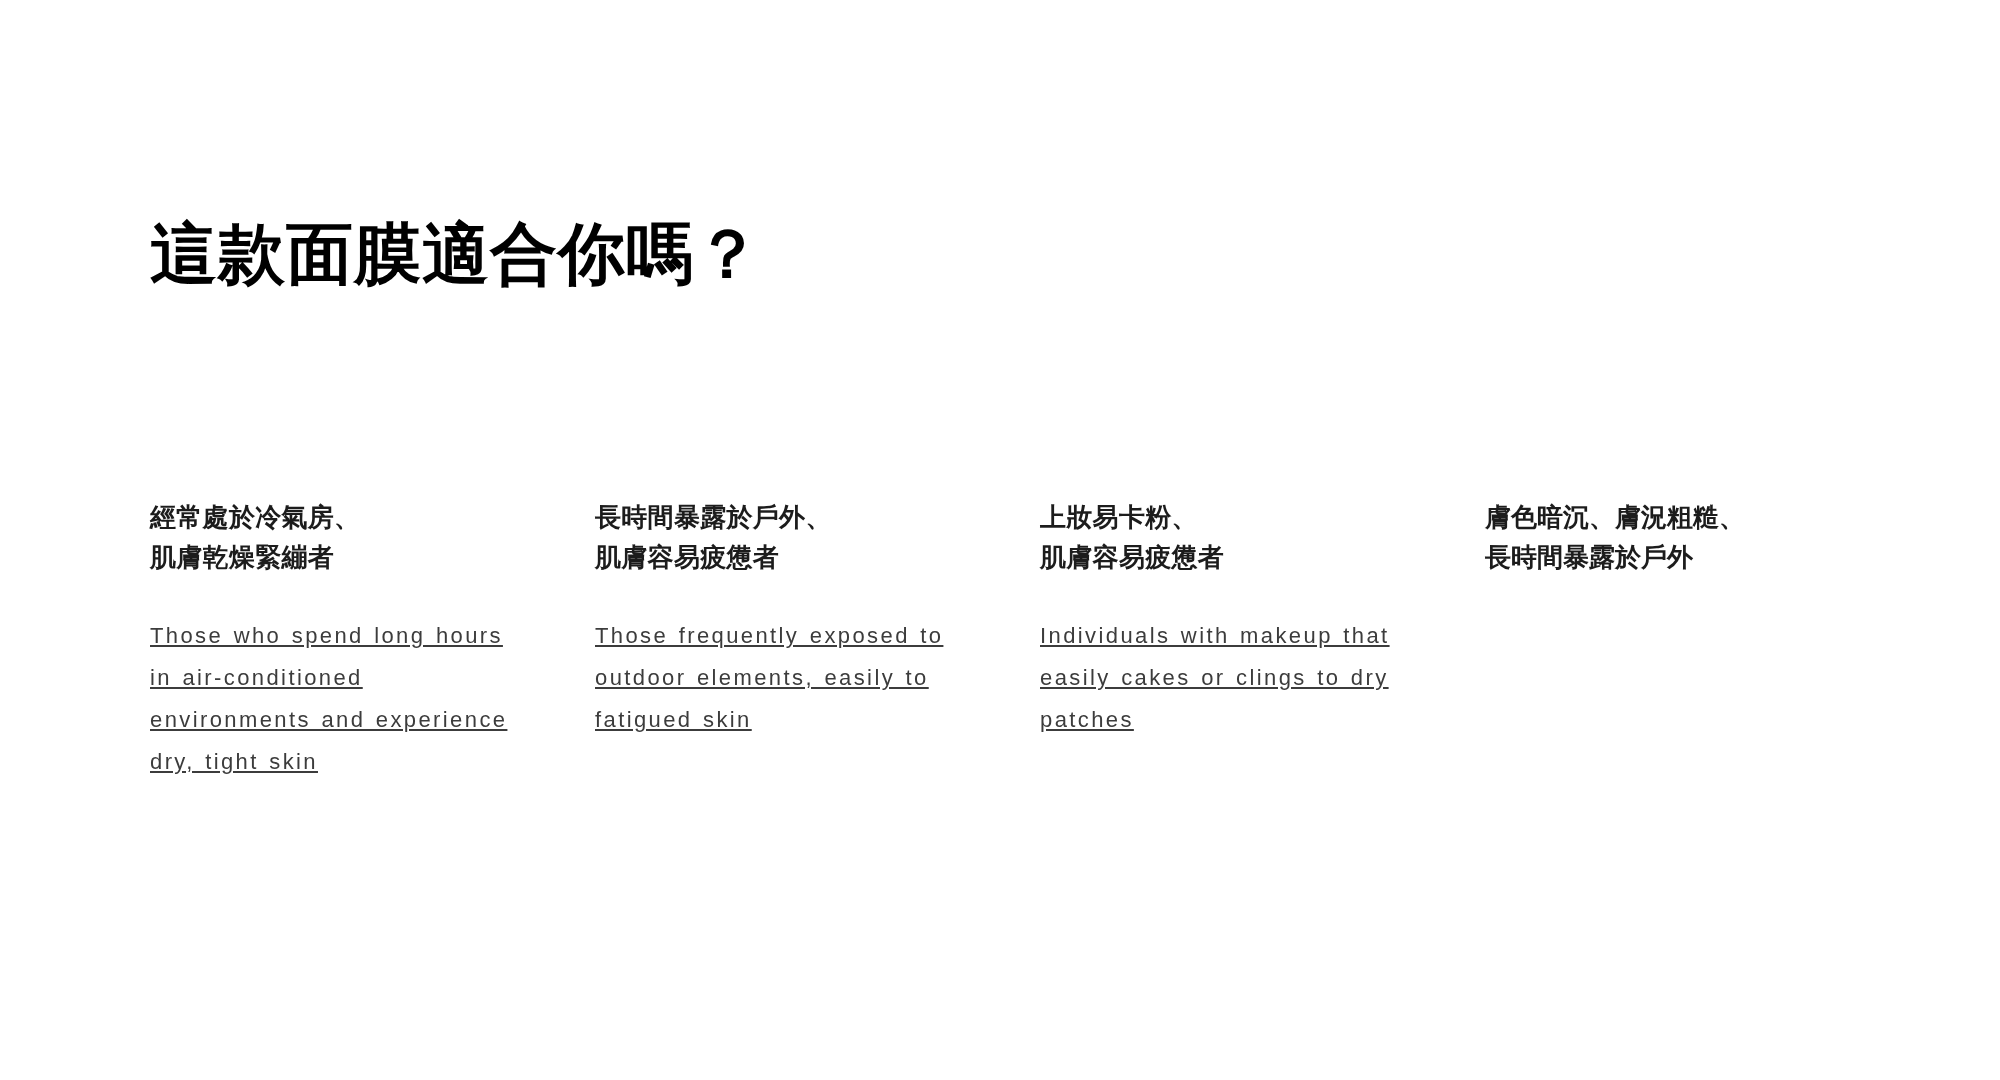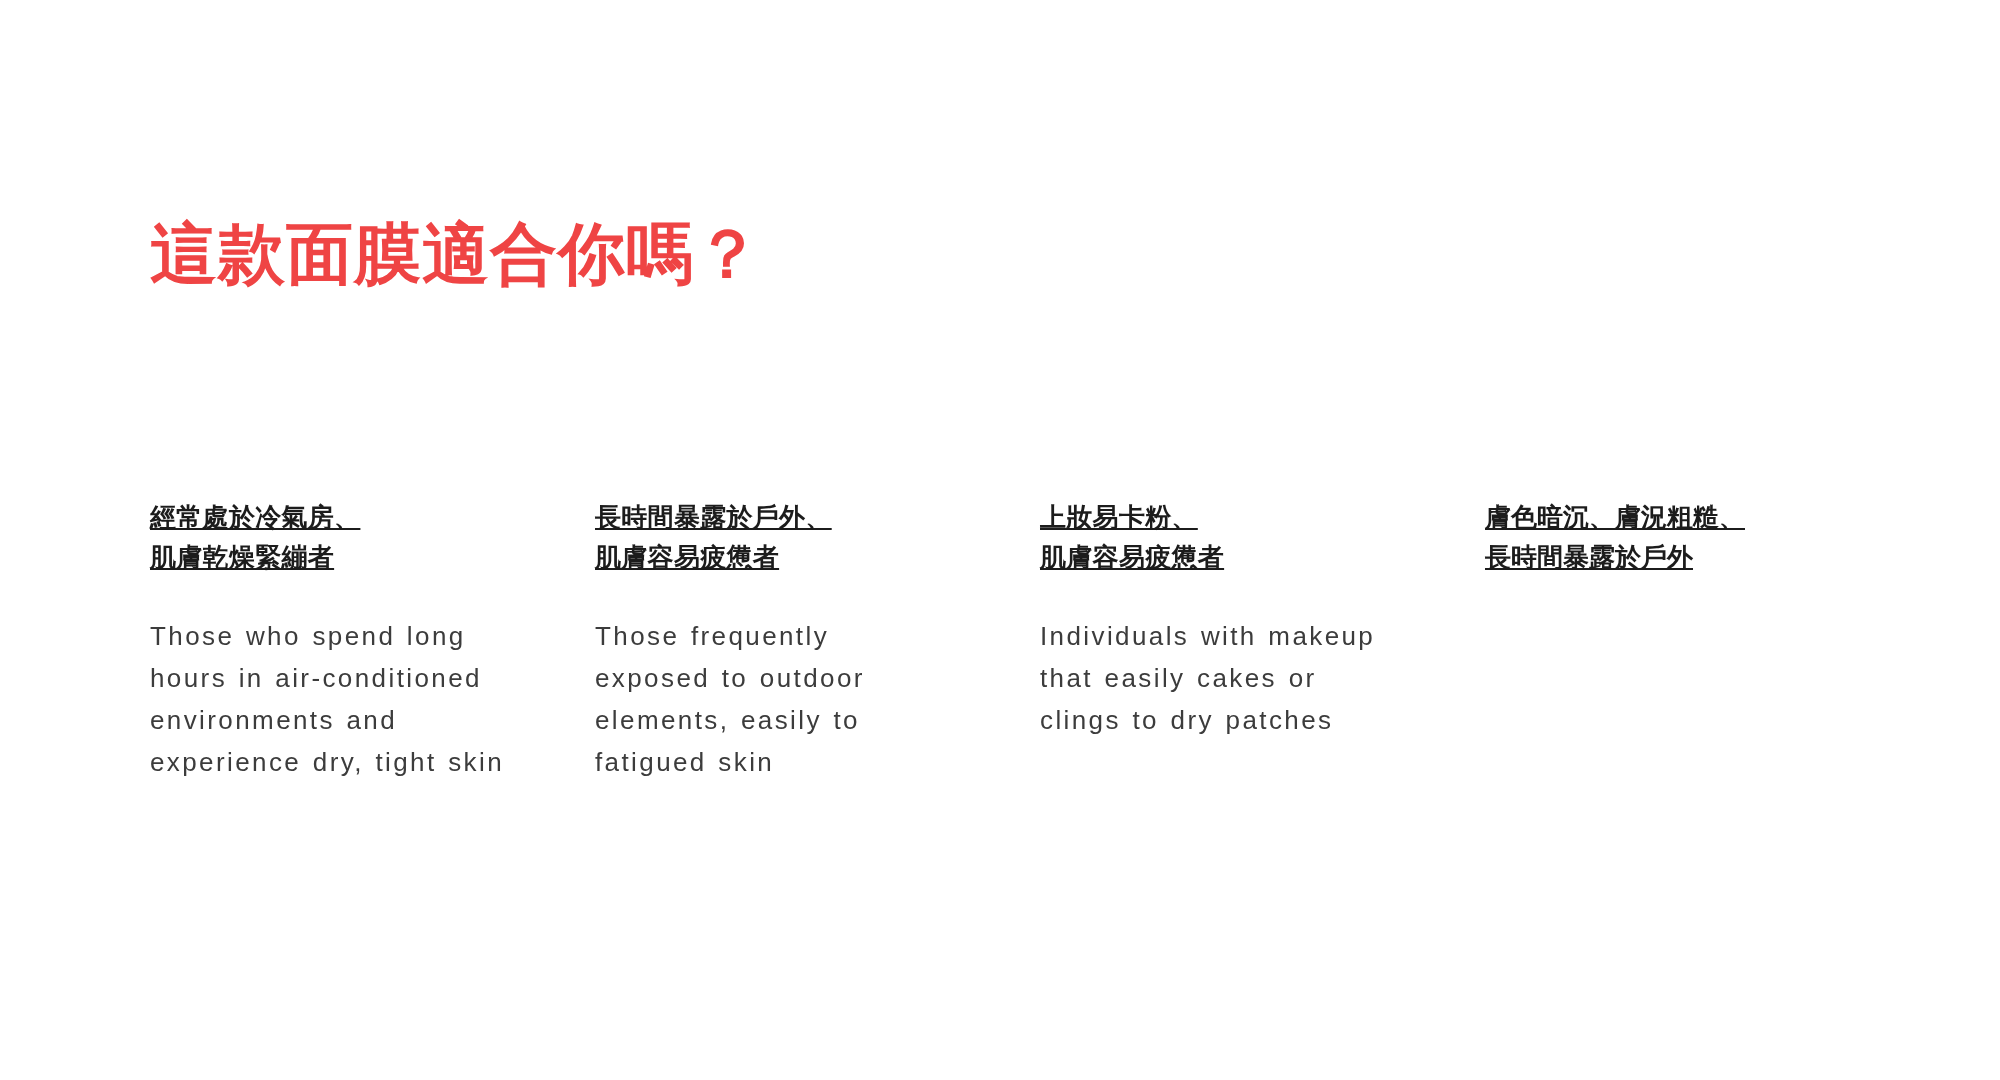--- a/index.html
+++ b/index.html
@@ -26,21 +26,21 @@
 
   
   .page-title {
     position: absolute;
     left: 150px;
     top: 213px;
     margin: 0;
     font-size: 67px;
     line-height: 1.22;
     font-weight: 700;
-    color: #ef4444;
+    color: #000000;
     letter-spacing: 1px;
     white-space: nowrap;
   }
 
   
   .columns {
     position: absolute;
     left: 150px;
     top: 498px;
     width: 1750px;
@@ -58,35 +58,35 @@
     margin-right: 0;
   }
 
   .column-heading {
     margin: 0 0 38px 0;
     font-size: 26px;
     line-height: 1.52;
     font-weight: 700;
     color: #1c1c1c;
     letter-spacing: 0.3px;
-    text-decoration: underline;
   }
   .column-heading .hline {
     display: block;
     white-space: nowrap;
   }
 
   .column-body {
     margin: 0;
-    font-size: 26px;
+    font-size: 22px;
     line-height: 42px;
     font-weight: 300;
     color: #3c3c3c;
     letter-spacing: 2.4px;
     word-spacing: 2px;
+    text-decoration: underline;
   }
 
   
   .column--four .column-heading .hline {
     letter-spacing: 0px;
   }
 </style>
 </head>
 <body>
 

